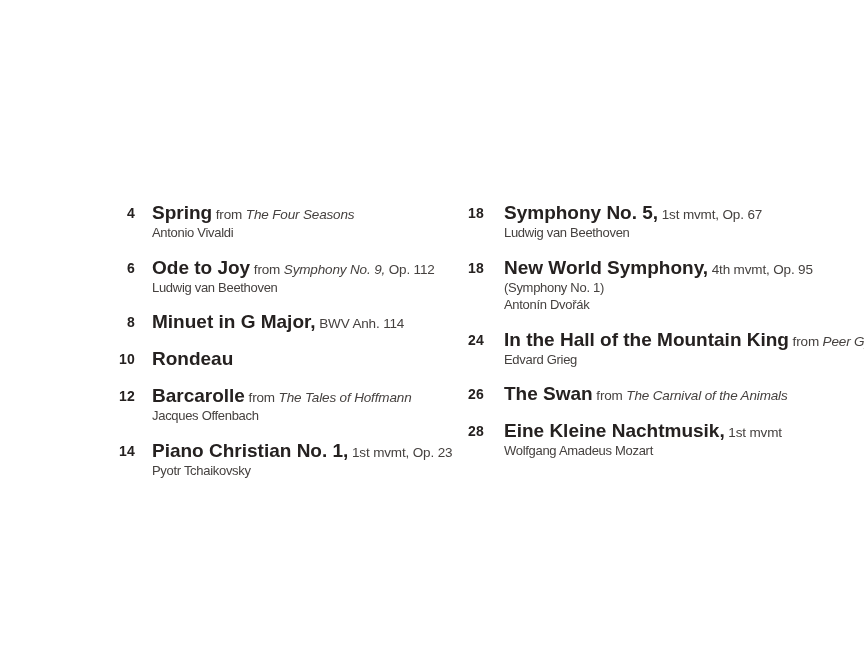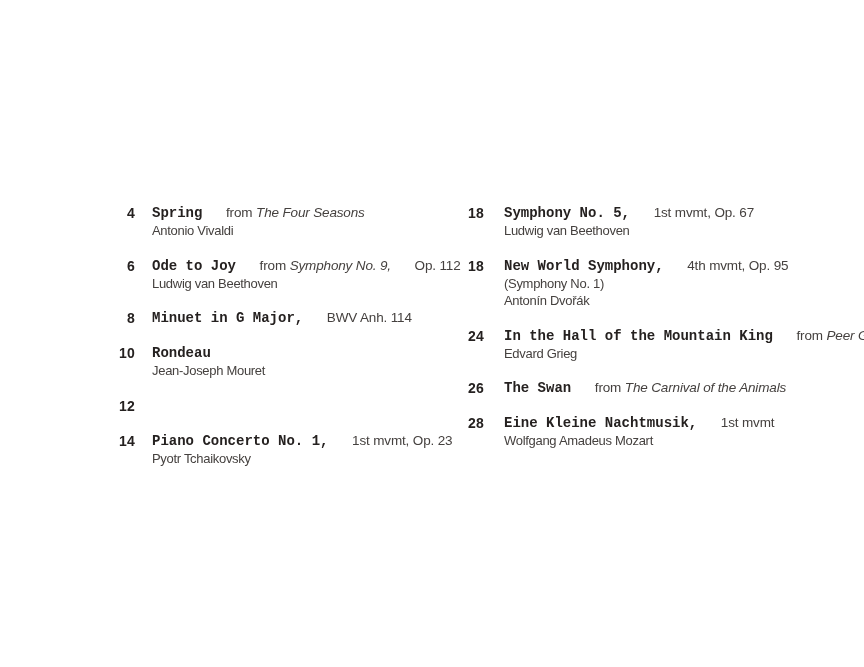--- a/index.html
+++ b/index.html
@@ -41,26 +41,25 @@
 
   .title {
     font-size: 13.5px;
     line-height: 18px;
     letter-spacing: -0.15px;
     color: var(--body-color);
     white-space: nowrap;
   }
   .seg-b {
     font-weight: bold;
-    font-size: 14px;
+    font-size: 19px;
     letter-spacing: 0;
     color: var(--title-color);
-    font-family: Liberation Mono, monospace;
   }
-  .seg-r { font-style: normal; margin-left: 20px; }
+  .seg-r { font-style: normal; }
   .seg-i { font-style: italic; }
 
   .detail-line {
     font-size: 13px;
     line-height: 17.5px;
     letter-spacing: -0.3px;
     color: var(--body-color);
     white-space: nowrap;
   }
 </style>
@@ -93,36 +92,37 @@
     <div class="num">8</div>
     <div class="entry-text">
       <div class="title"><span class="seg-b">Minuet in G Major,</span><span class="seg-r"> BWV Anh. 114</span></div>
     </div>
   </div>
 
   <div class="entry">
     <div class="num">10</div>
     <div class="entry-text">
       <div class="title"><span class="seg-b">Rondeau</span></div>
-      <div class="details">
-            <div class="detail-line">Jean-Joseph Mouret</div>
-          </div>
     </div>
   </div>
 
   <div class="entry">
     <div class="num">12</div>
     <div class="entry-text">
+      <div class="title"><span class="seg-b">Barcarolle</span><span class="seg-r"> from </span><span class="seg-i">The Tales of Hoffmann</span></div>
+      <div class="details">
+            <div class="detail-line">Jacques Offenbach</div>
+          </div>
     </div>
   </div>
 
   <div class="entry">
     <div class="num">14</div>
     <div class="entry-text">
-      <div class="title"><span class="seg-b">Piano Concerto No. 1,</span><span class="seg-r"> 1st mvmt, Op. 23</span></div>
+      <div class="title"><span class="seg-b">Piano Christian No. 1,</span><span class="seg-r"> 1st mvmt, Op. 23</span></div>
       <div class="details">
             <div class="detail-line">Pyotr Tchaikovsky</div>
           </div>
     </div>
   </div>
 </div>
   <div class="toc-column right">
   <div class="entry">
     <div class="num">18</div>
     <div class="entry-text">

